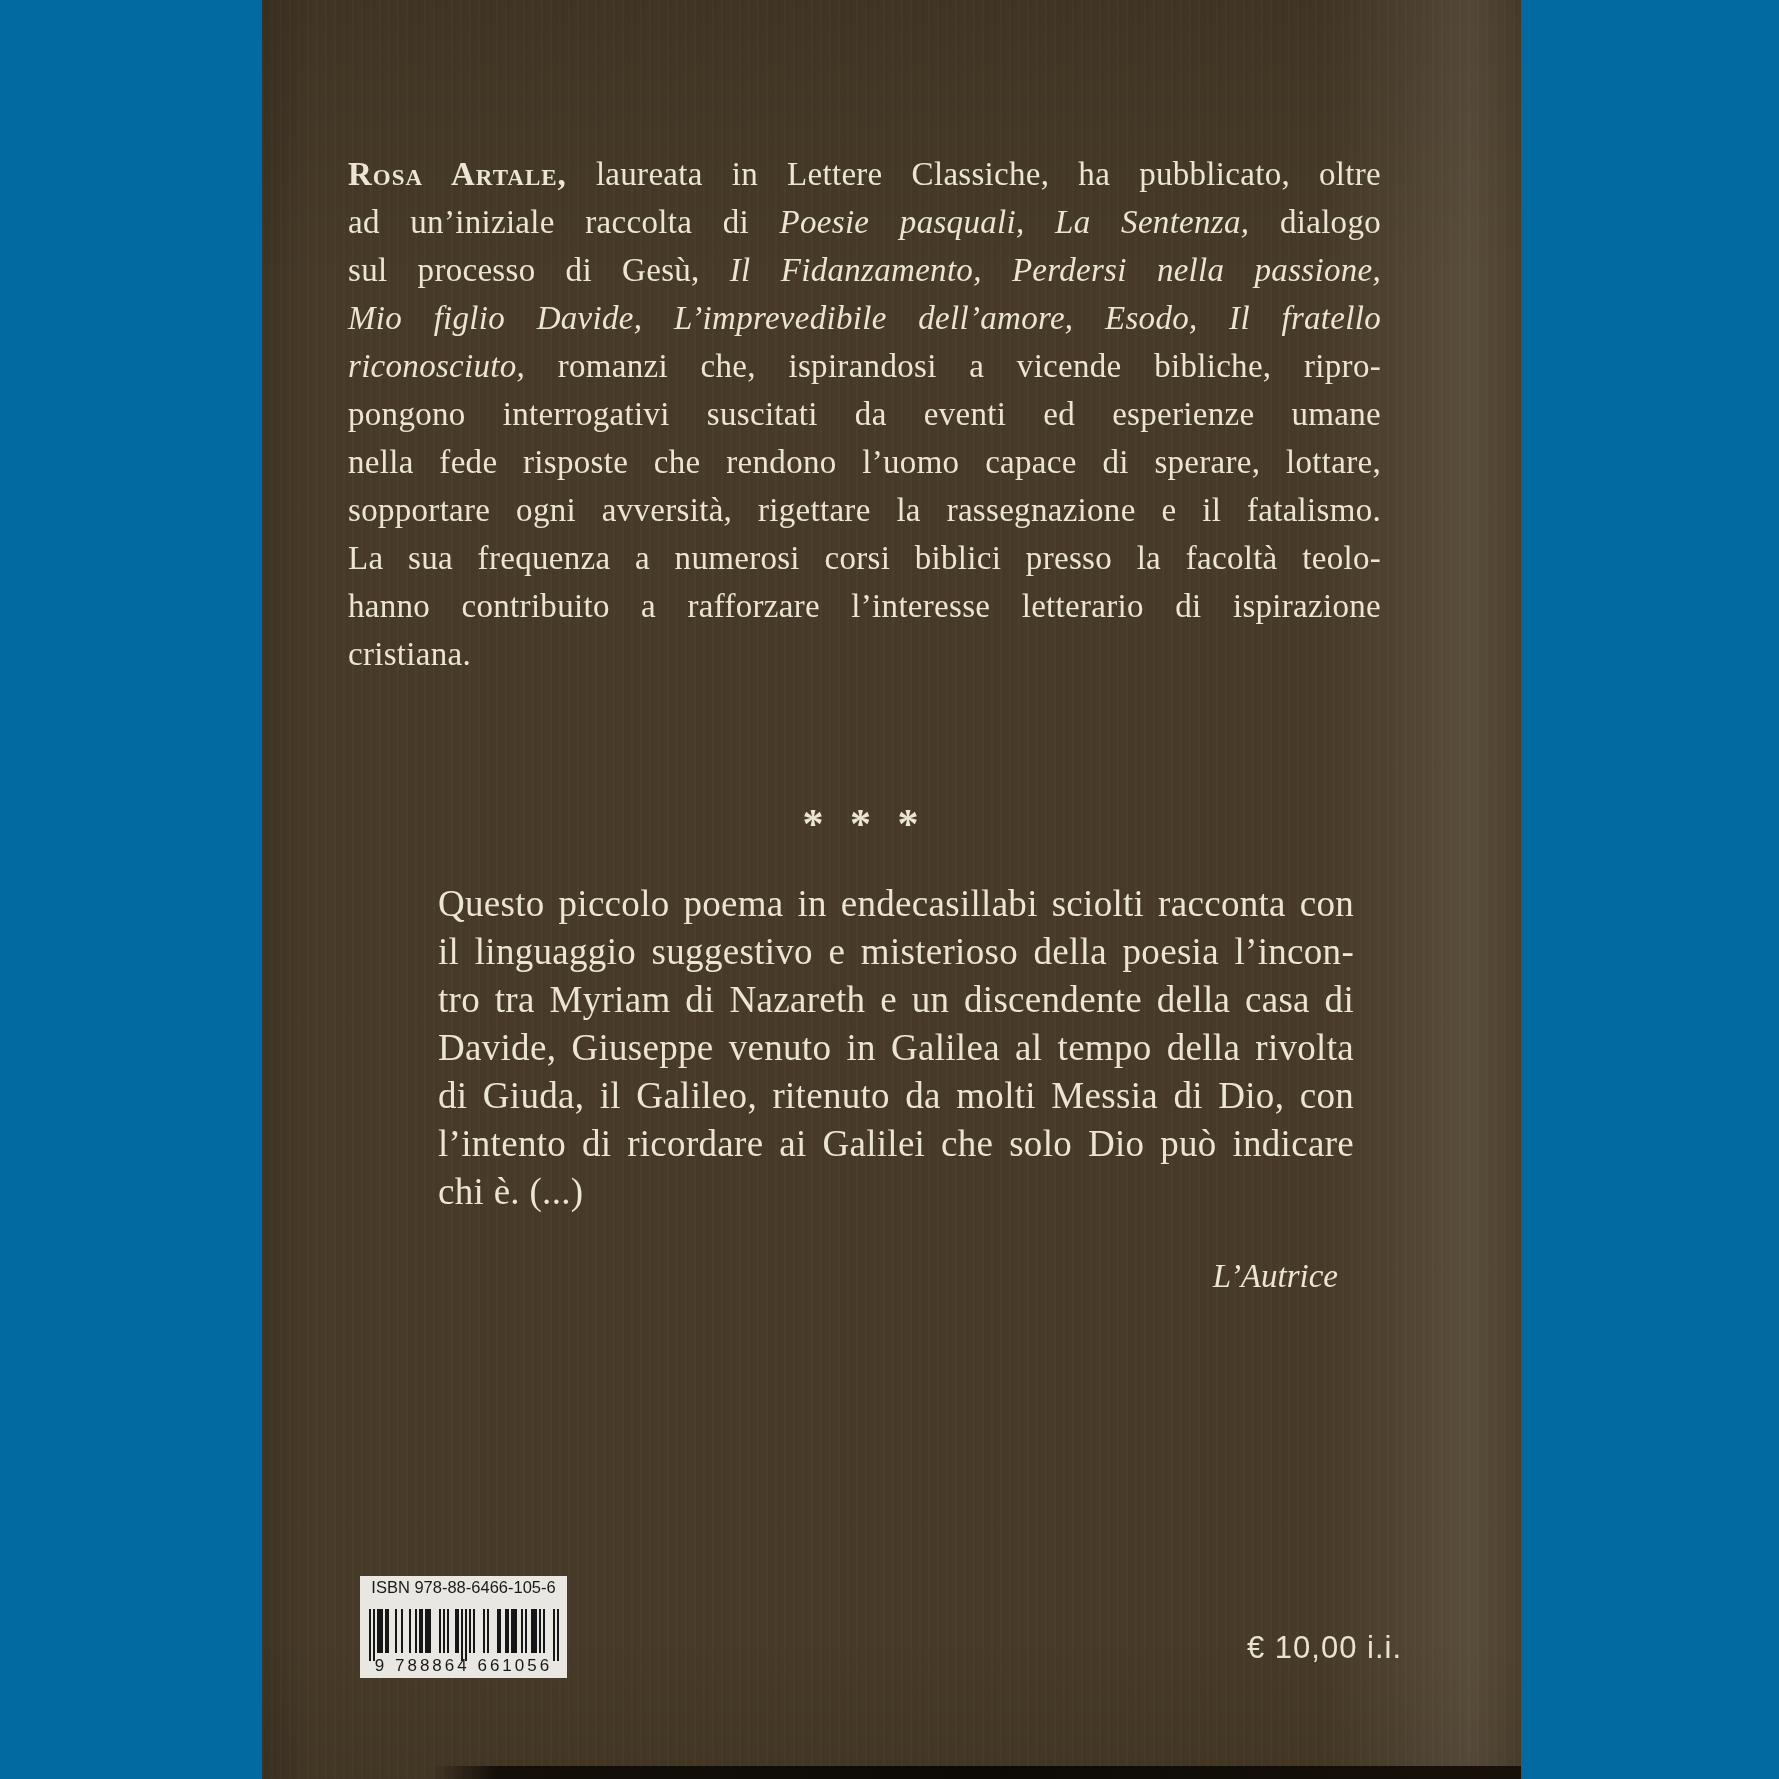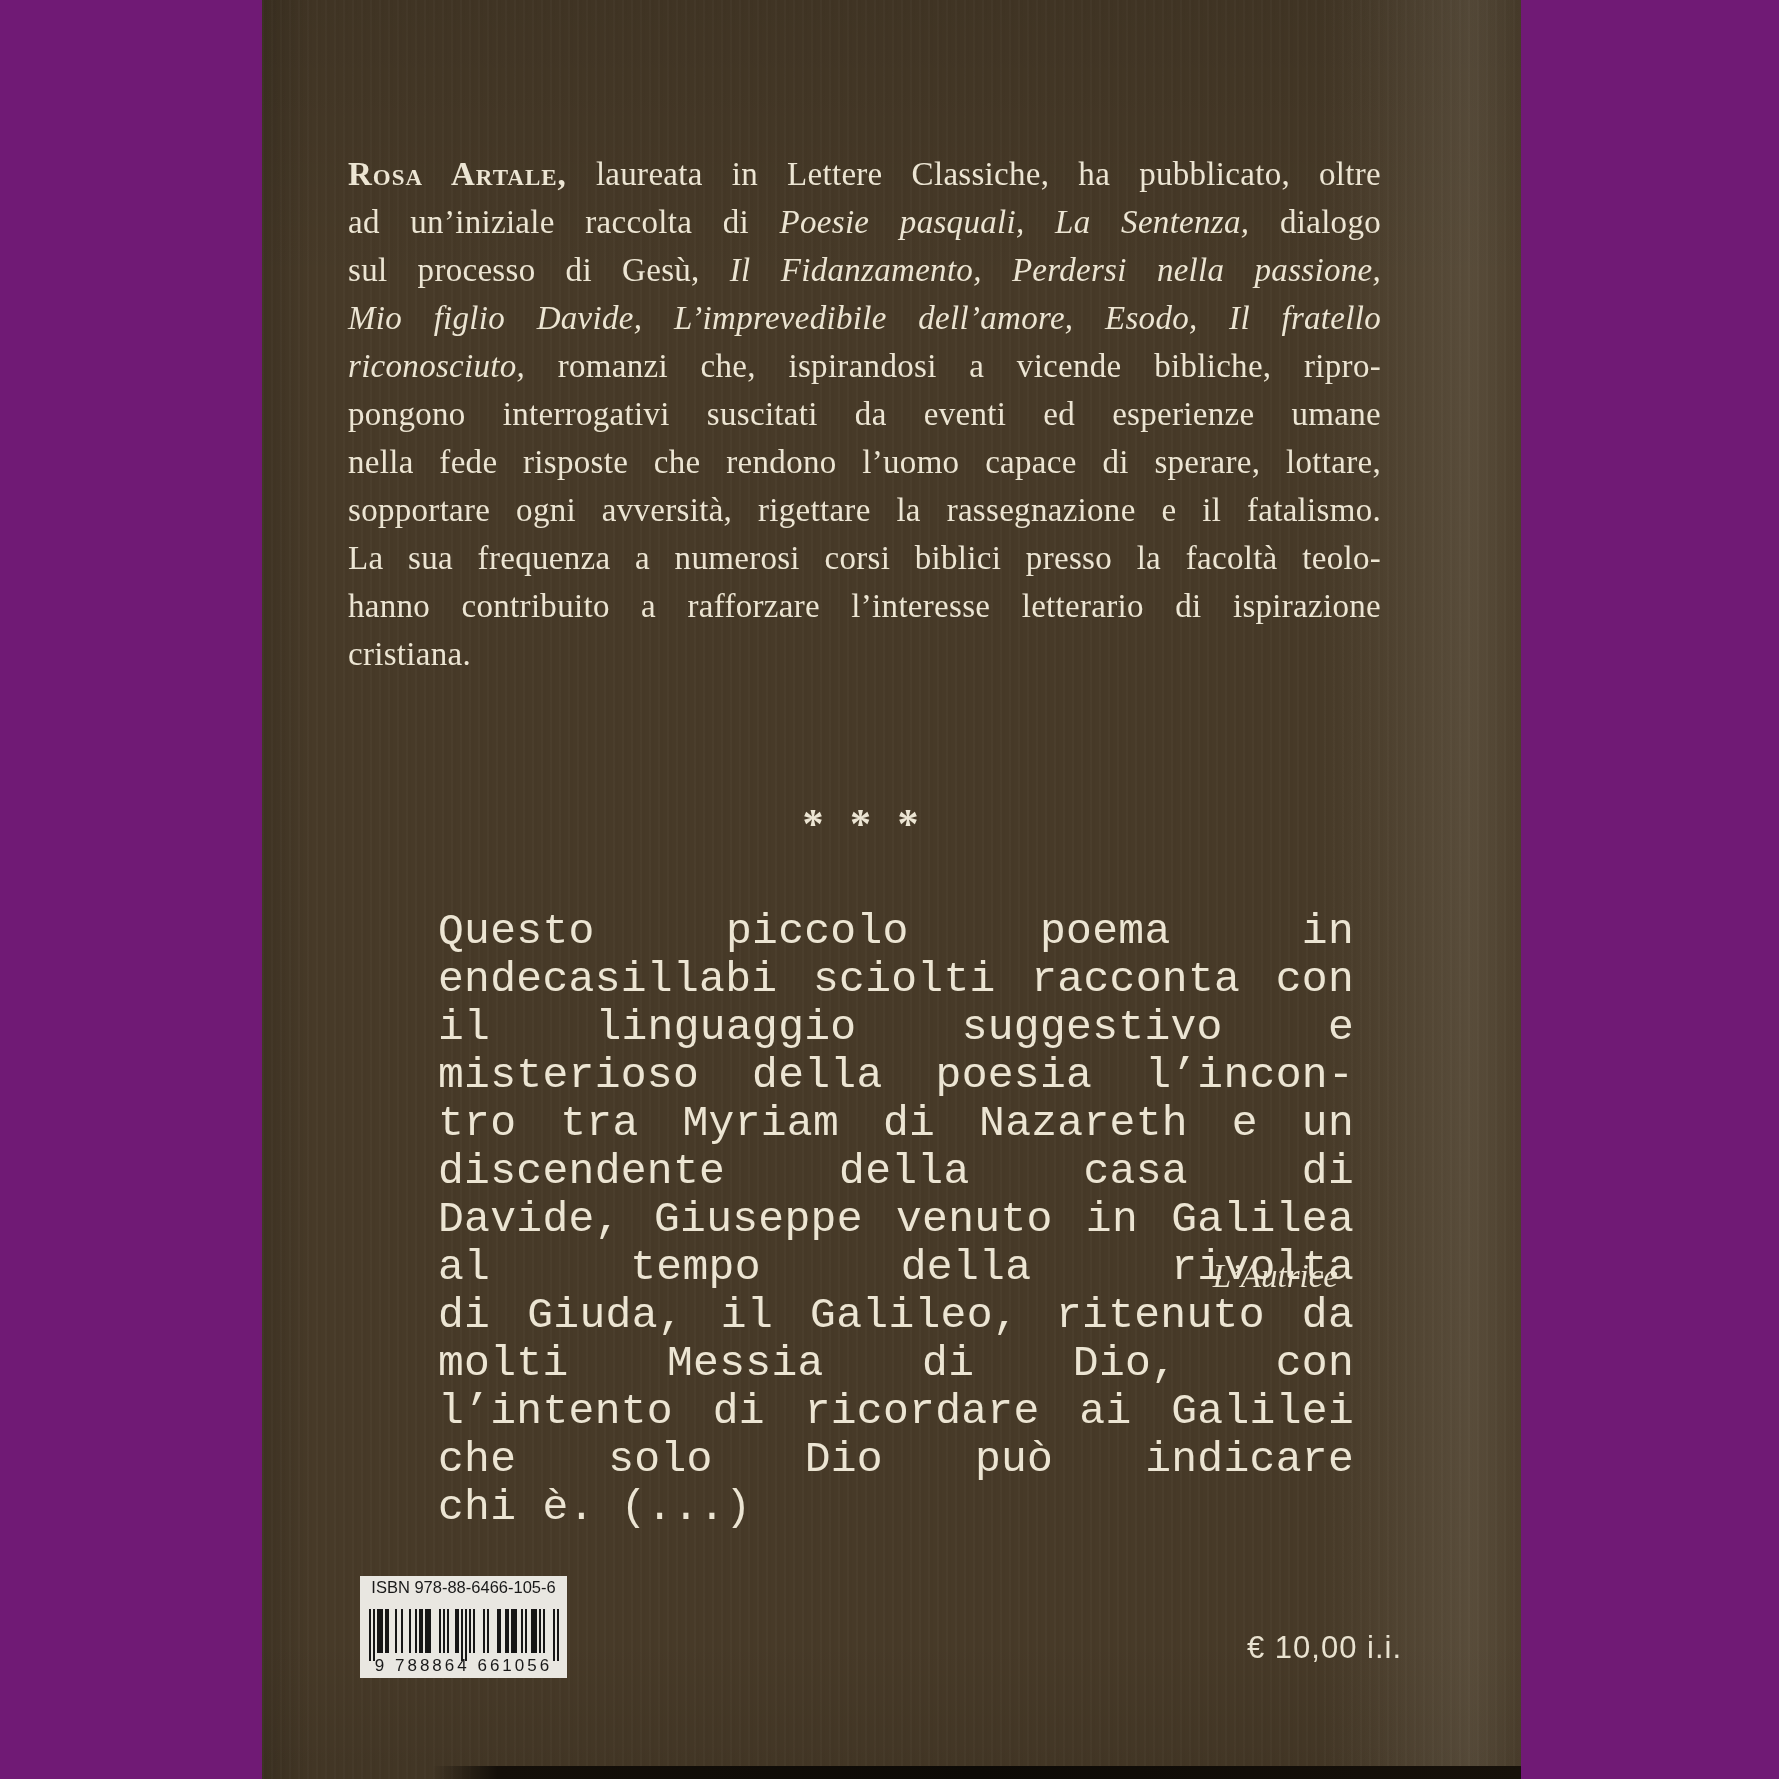--- a/index.html
+++ b/index.html
@@ -1,36 +1,36 @@
 <!DOCTYPE html>
 <html><head>
 <meta charset="utf-8">
 <style>
   html,body{margin:0;padding:0;}
   body{width:1779px;height:1779px;background:#ffffff;font-family:"Liberation Serif",serif;}
-  .page{position:relative;width:1779px;height:1779px;background:#701a75;overflow:hidden;}
+  .page{position:relative;width:1779px;height:1779px;background:#0369a1;overflow:hidden;}
 
   .cover{
     position:absolute;left:262px;top:0;width:1259px;height:1779px;
     background:
       linear-gradient(90deg, rgba(0,0,0,0.12) 0, rgba(0,0,0,0) 4%),
       linear-gradient(90deg, transparent 84%, rgba(236,229,211,0.05) 90%, rgba(236,229,211,0.11) 96%, rgba(236,229,211,0.03) 100%),
       linear-gradient(180deg, rgba(0,0,0,0.10), rgba(0,0,0,0) 16%),
       linear-gradient(0deg, rgba(0,0,0,0.08), rgba(0,0,0,0) 8%),
       repeating-linear-gradient(90deg, rgba(255,255,255,0.018) 0 2px, rgba(0,0,0,0.02) 2px 5px, transparent 5px 9px),
       #473a28;
   }
 
   .bio{
     position:absolute;left:86px;top:150px;width:1033px;
     color:#ece5d3;font-size:33px;line-height:48px;letter-spacing:0.3px;
   }
   .synopsis{
-    position:absolute;left:176px;top:908px;width:916px;
-    color:#ece5d3;font-size:43px;line-height:48px;letter-spacing:0.3px;font-family:Liberation Mono, monospace;
+    position:absolute;left:176px;top:880px;width:916px;
+    color:#ece5d3;font-size:37px;line-height:48px;letter-spacing:0.3px;
   }
   .jline{text-align:justify;text-align-last:justify;white-space:normal;}
   .jline.endline{text-align-last:left;}
   .it{font-style:italic;}
   .sc{font-variant:small-caps;font-weight:bold;letter-spacing:1px;}
 
   .separator{
     position:absolute;left:86px;top:800px;width:1033px;height:60px;
     color:#ece5d3;font-size:42px;letter-spacing:8px;text-align:center;font-weight:bold;
   }

